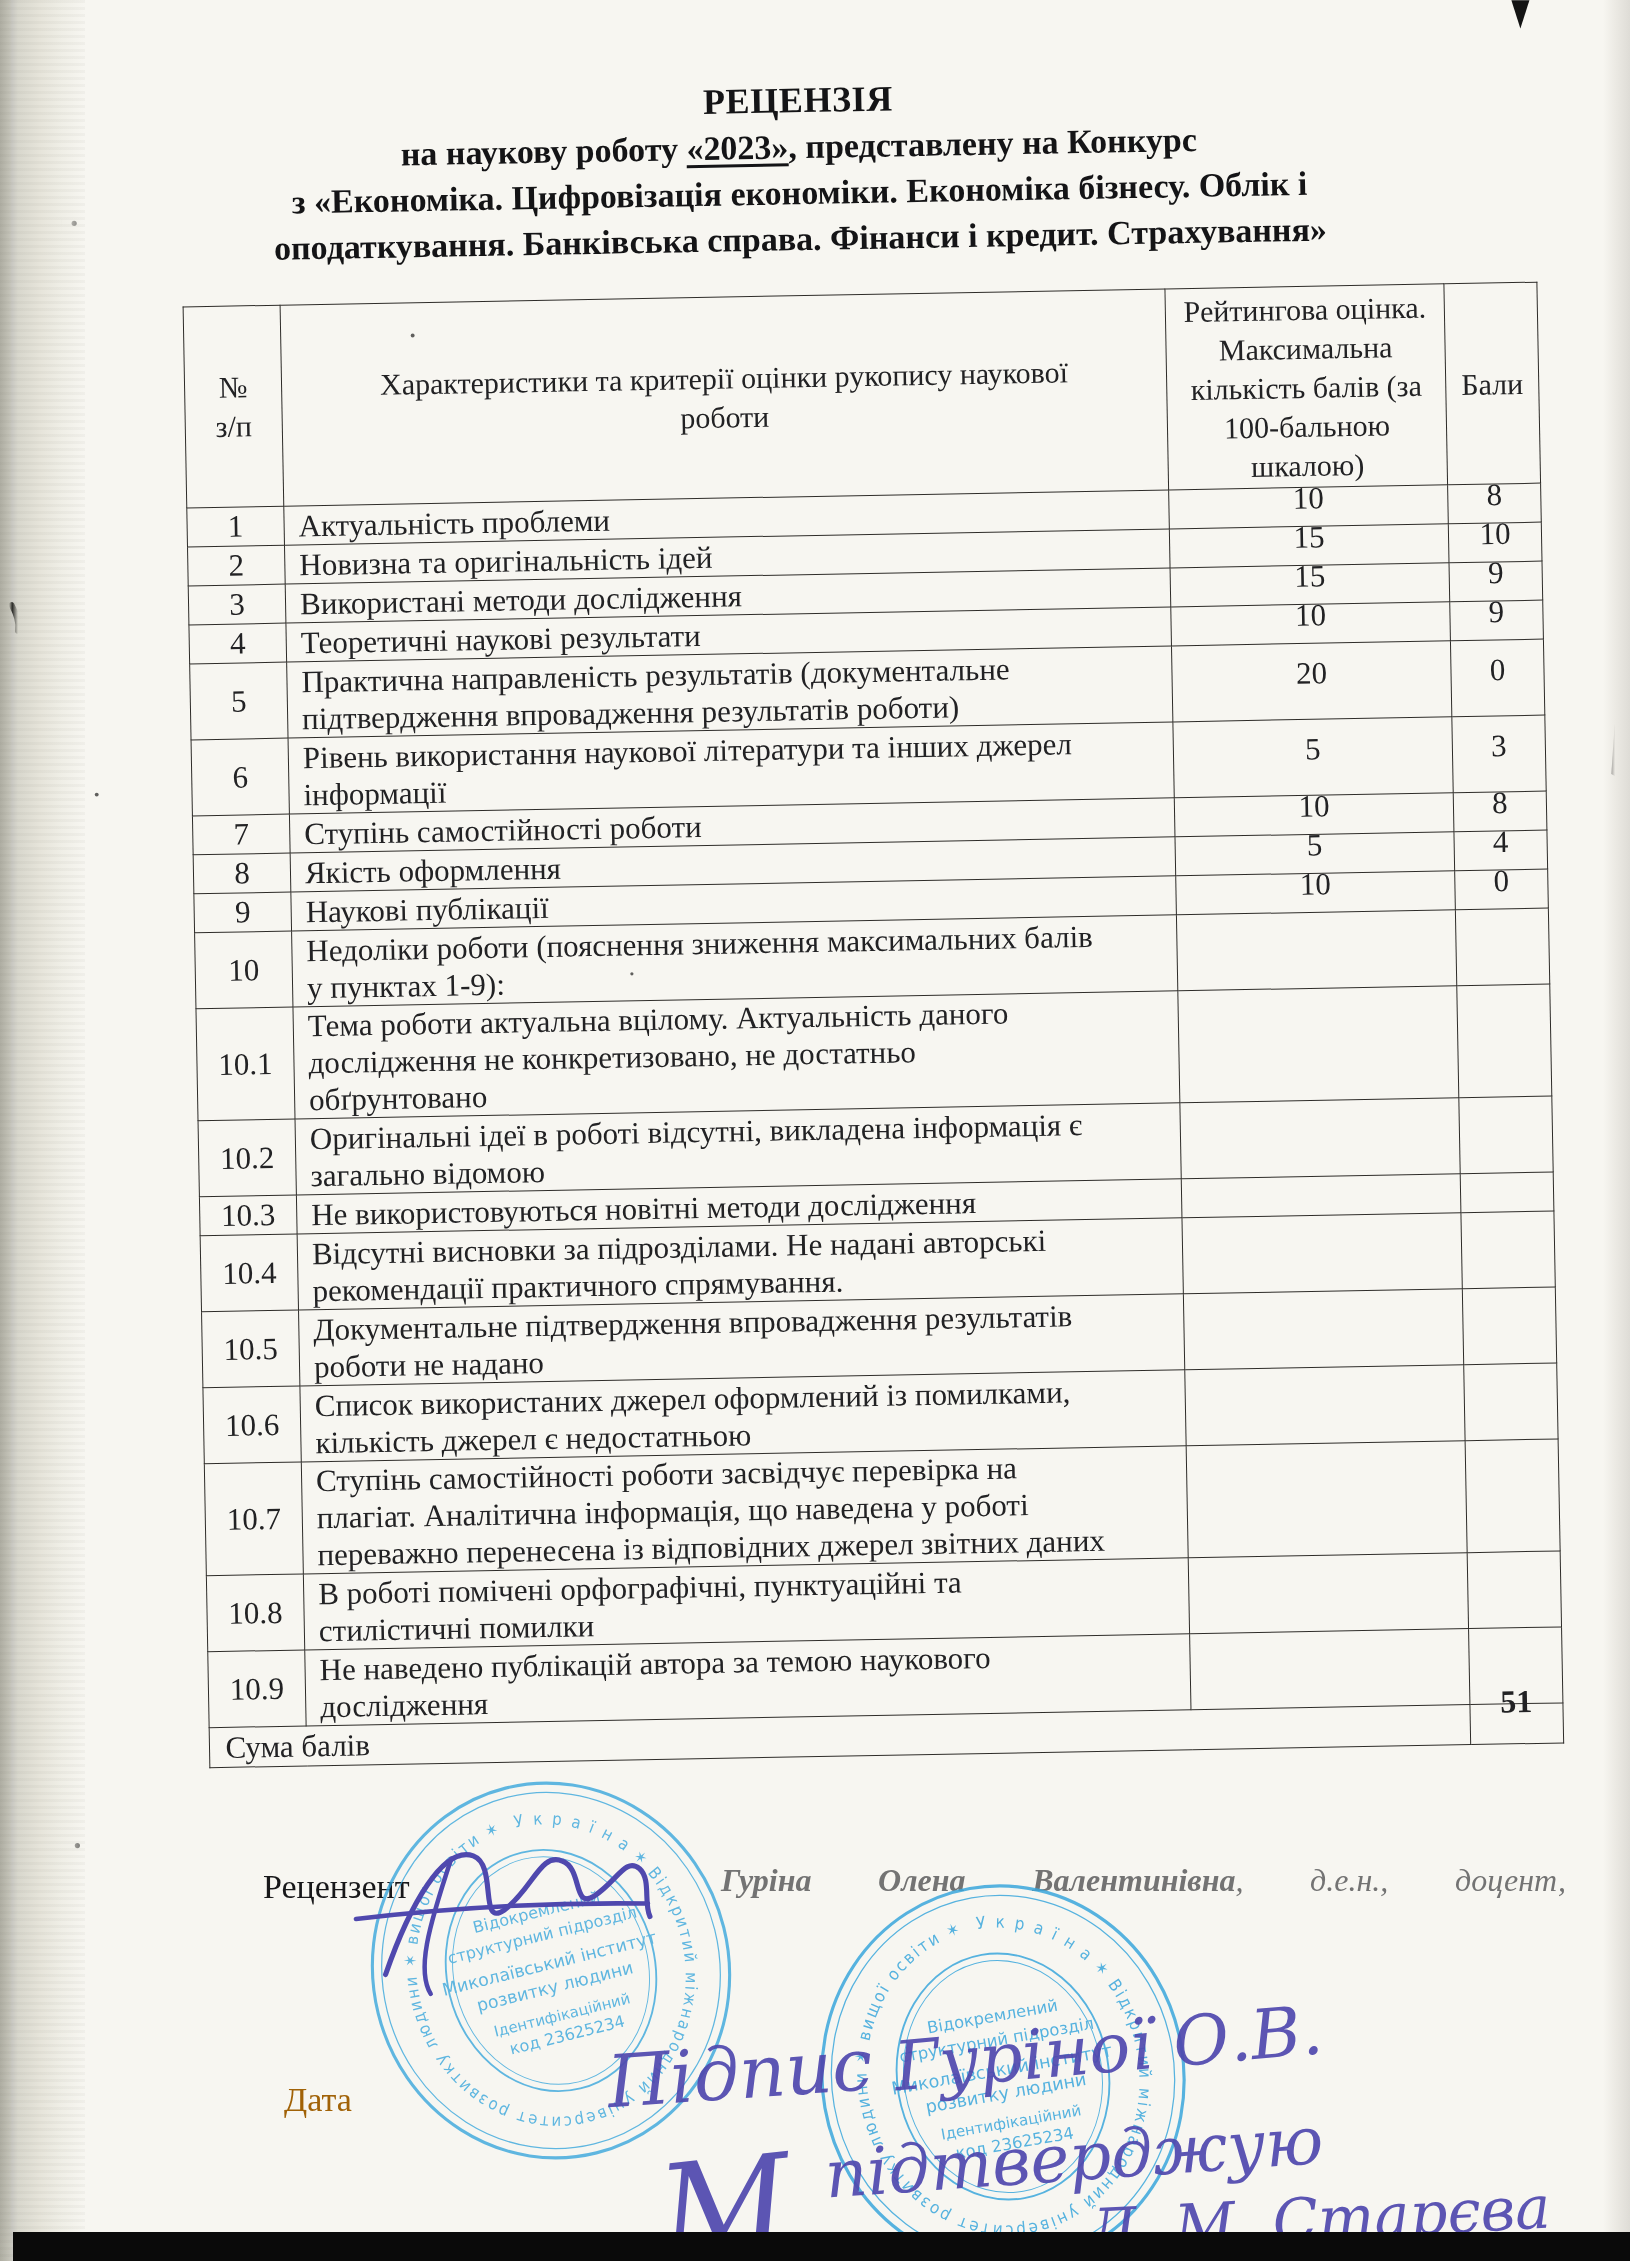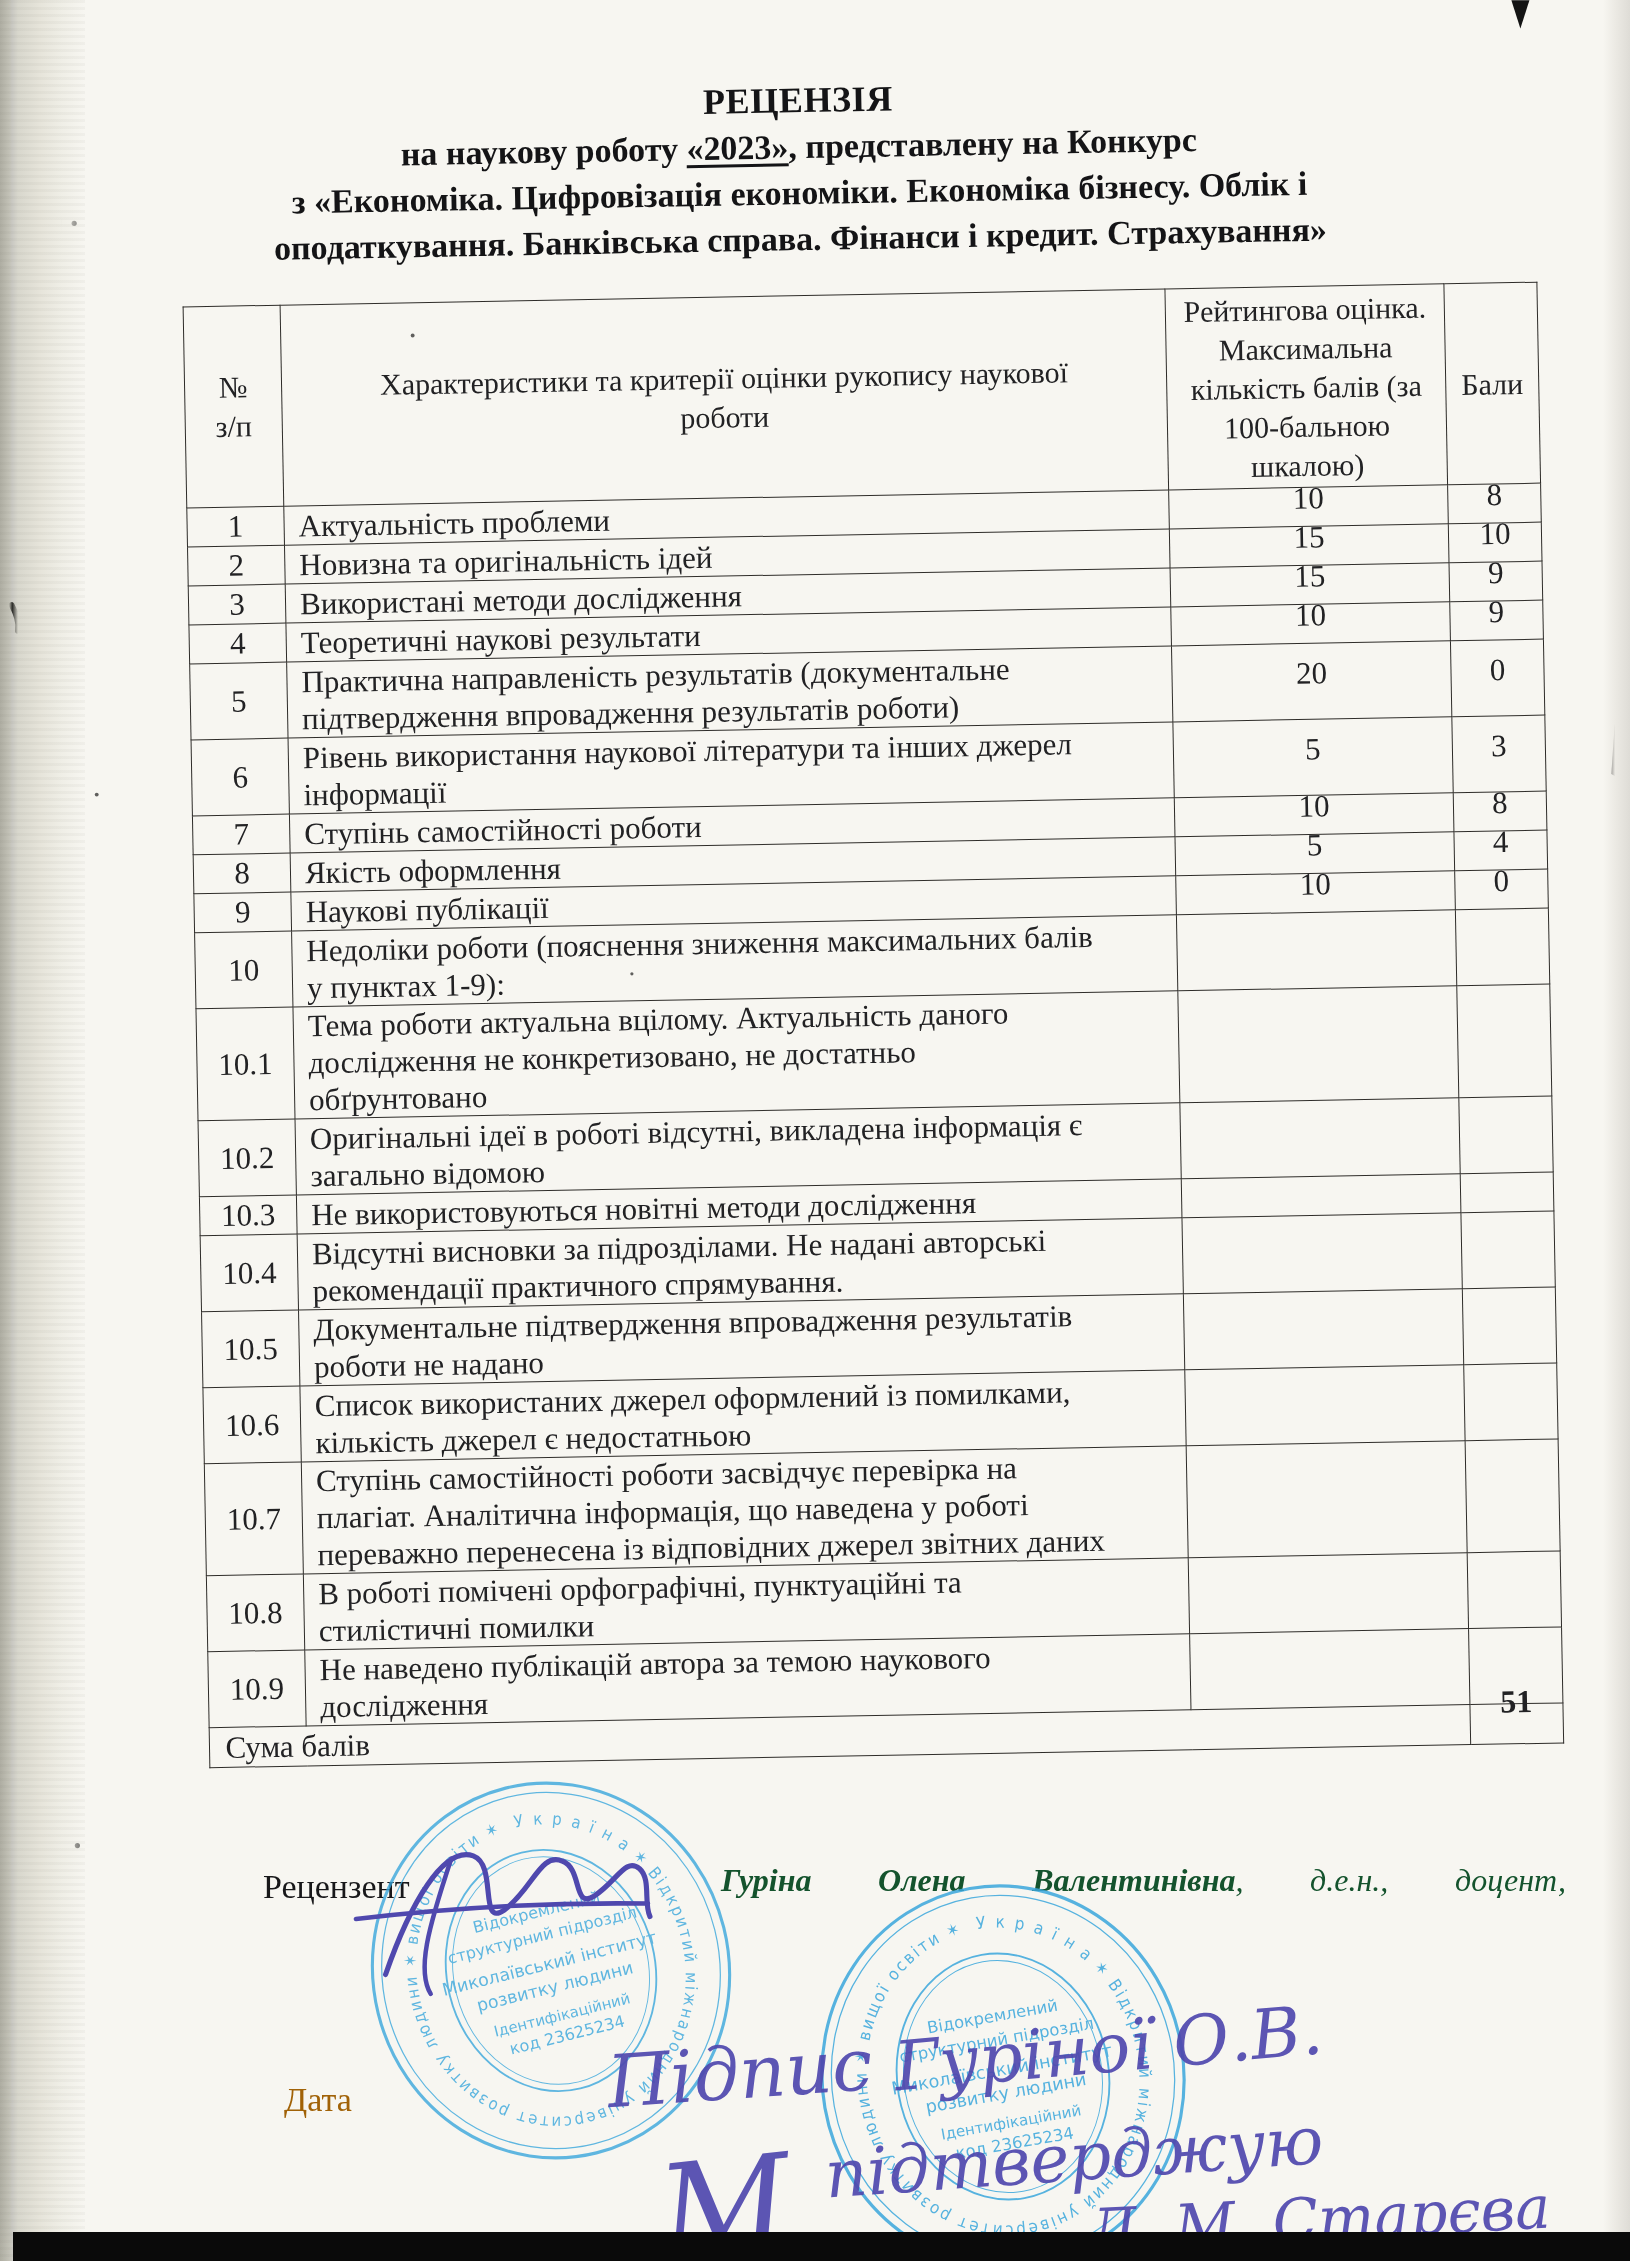--- a/index.html
+++ b/index.html
@@ -52,21 +52,21 @@
   td.num{text-align:center;font-size:31px;vertical-align:middle;}
   td.num .val{display:inline-block;transform:translateY(-8.4px);}
   td.sumlabel{font-size:31px;padding:0 10.3px 0 15.5px;vertical-align:middle;}
   td.num .sumval{display:inline-block;transform:translateY(-22px);font-weight:bold;font-size:32px;}
   .pre{white-space:pre-line;}
   
   .reviewer-label{position:absolute;left:219px;top:1868px;font-size:34px;color:#18181a;margin-left:44px;}
   .date-label{position:absolute;left:284px;top:2081px;font-size:34px;color:#a16207;}
   .reviewer-block{
     position:absolute;left:721px;top:1852px;width:845px;
-    font-size:32px;font-style:italic;line-height:57px;color:#14532d;
+    font-size:32px;font-style:italic;line-height:57px;color:#737373;
   }
   .reviewer-block .jline{text-align:justify;text-align-last:justify;}
   .reviewer-block .bname{font-weight:bold;}
   
   svg.stamp{position:absolute;pointer-events:none;}
   .stamp-ink{stroke:#3aa7dc;fill:none;}
   .stamp-txt{fill:#3aa7dc;font-family:"DejaVu Sans",sans-serif;}
   
   svg.ink{position:absolute;inset:0;width:1630px;height:2261px;pointer-events:none;}
   .pen{stroke:#4f48ae;fill:none;stroke-linecap:round;stroke-linejoin:round;}

